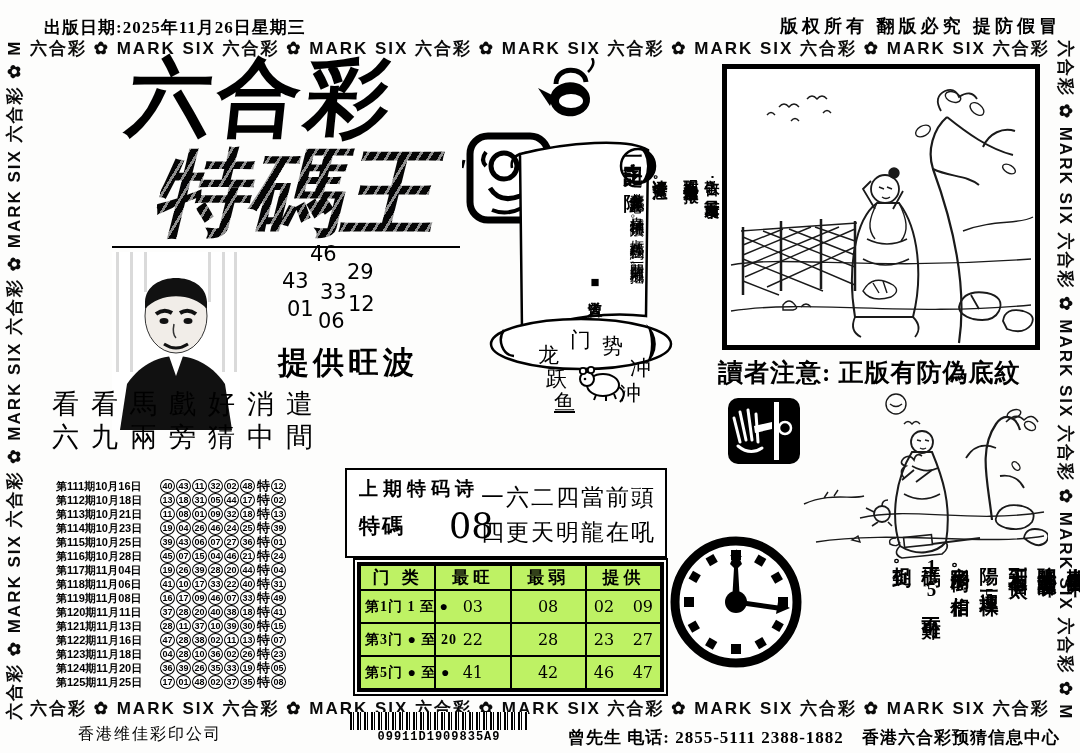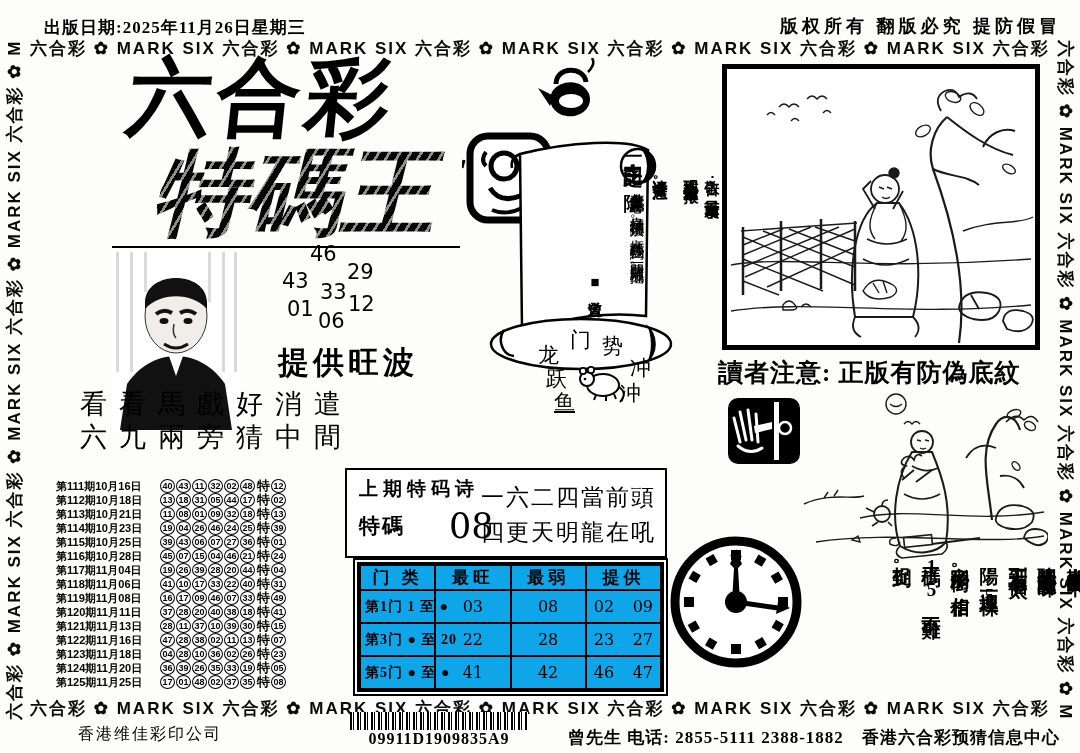--- a/index.html
+++ b/index.html
@@ -34,21 +34,21 @@
 
   
   .portrait{left:112px;top:252px;width:128px;height:178px;}
   .scatter{left:278px;top:240px;width:110px;height:100px;font-family:"DejaVu Sans",sans-serif;
      font-size:21px;}
   .scatter span{position:absolute;}
   .sc0{left:32px;top:2px;} .sc1{left:69px;top:20px;} .sc2{left:4px;top:29px;}
   .sc3{left:42px;top:40px;} .sc4{left:70px;top:52px;} .sc5{left:9px;top:57px;}
   .sc6{left:40px;top:69px;}
   .provider{left:278px;top:342px;font-size:31px;font-weight:bold;letter-spacing:4px;}
-  .tip-poem{left:52px;top:388px;font-size:27px;line-height:33px;letter-spacing:12px;margin-left:28px;}
+  .tip-poem{left:52px;top:388px;font-size:27px;line-height:33px;letter-spacing:12px;}
 
   
   .results{left:56px;top:479px;width:282px;}
   .rrow{display:flex;align-items:center;height:14px;}
   .rper{font-family:"Liberation Sans",sans-serif;font-weight:bold;font-size:11px;
      width:104px;flex:none;white-space:nowrap;}
   .circ{flex:none;width:15px;height:14px;border:1px solid #000;border-radius:50%;
      font-family:"Liberation Sans",sans-serif;font-weight:bold;font-size:9px;
      display:flex;align-items:center;justify-content:center;margin-right:1px;
      box-sizing:border-box;background:#fff;}
@@ -74,21 +74,21 @@
 
   
   .ls-box{left:345px;top:468px;width:318px;height:86px;border:2.5px solid #000;background:#fff;}
   .ls-title{position:absolute;left:12px;top:6px;font-weight:bold;font-size:19px;letter-spacing:5px;}
   .ls-label{position:absolute;left:12px;top:42px;font-weight:bold;font-size:21px;letter-spacing:2px;}
   .ls-value{position:absolute;left:102px;top:36px;font-family:"DejaVu Serif",serif;font-size:35px;}
   .ls-verse{position:absolute;left:134px;top:10px;font-size:23px;line-height:35px;letter-spacing:2px;}
 
   
   .gate{left:357px;top:562px;width:303px;height:126px;border:2px solid #000;outline:2px solid #000;
-     outline-offset:2px;background:#0ea5e9;}
+     outline-offset:2px;background:#bef264;}
   .gate table{width:100%;height:100%;border-collapse:collapse;table-layout:fixed;}
   .gate th,.gate td{border:2px solid #000;text-align:center;padding:0;}
   .gate th{font-size:17px;font-weight:bold;letter-spacing:4px;}
   .g-gate{font-weight:bold;font-size:14px;text-align:left !important;padding-left:4px !important;
      letter-spacing:1px;white-space:nowrap;}
   .g-num{font-family:"DejaVu Serif",serif;font-size:16px;}
   .g-prov span{display:inline-block;font-family:"DejaVu Serif",serif;font-size:16px;}
   .g-prov{padding:0 7px !important;}
   .g-prov{text-align:justify;}
   .g-prov{display:table-cell;}
@@ -104,21 +104,21 @@
   .hint{left:886px;top:552px;height:154px;writing-mode:vertical-rl;text-orientation:upright;
      font-weight:bold;font-size:19px;}
   .h-col{padding-left:3px;letter-spacing:2px;}
   .h0{padding-block-start:12px;}
 
   
   .printer{left:78px;top:724px;font-size:16px;letter-spacing:2px;}
   .barcode{left:350px;top:712px;width:178px;text-align:center;}
   .bc-bars{height:18px;background:repeating-linear-gradient(90deg,#000 0 2px,#fff 2px 3px,
      #000 3px 4px,#fff 4px 7px,#000 7px 9px,#fff 9px 10px,#000 10px 11px,#fff 11px 14px);}
-  .bc-label{font-family:Liberation Serif, serif;font-weight:bold;font-size:16px;letter-spacing:1px;}
+  .bc-label{font-family:Liberation Mono, monospace;font-weight:bold;font-size:12px;letter-spacing:1px;}
   .contact{left:568px;top:726px;font-weight:bold;font-size:17px;letter-spacing:1px;}
   .center-name{left:862px;top:726px;font-weight:bold;font-size:17px;letter-spacing:1px;text-align:right;}
 </style>
 </head>
 <body>
 
 <div class="abs pub-date">出版日期:2025年11月26日星期三</div>
 <div class="abs copyright">版权所有 翻版必究 提防假冒</div>
 
 <div class="abs border-strip b-top">六合彩 ✿ MARK SIX 六合彩 ✿ MARK SIX 六合彩 ✿ MARK SIX 六合彩 ✿ MARK SIX 六合彩 ✿ MARK SIX 六合彩 ✿ MARK SIX 六合彩 ✿ MARK SIX </div>

